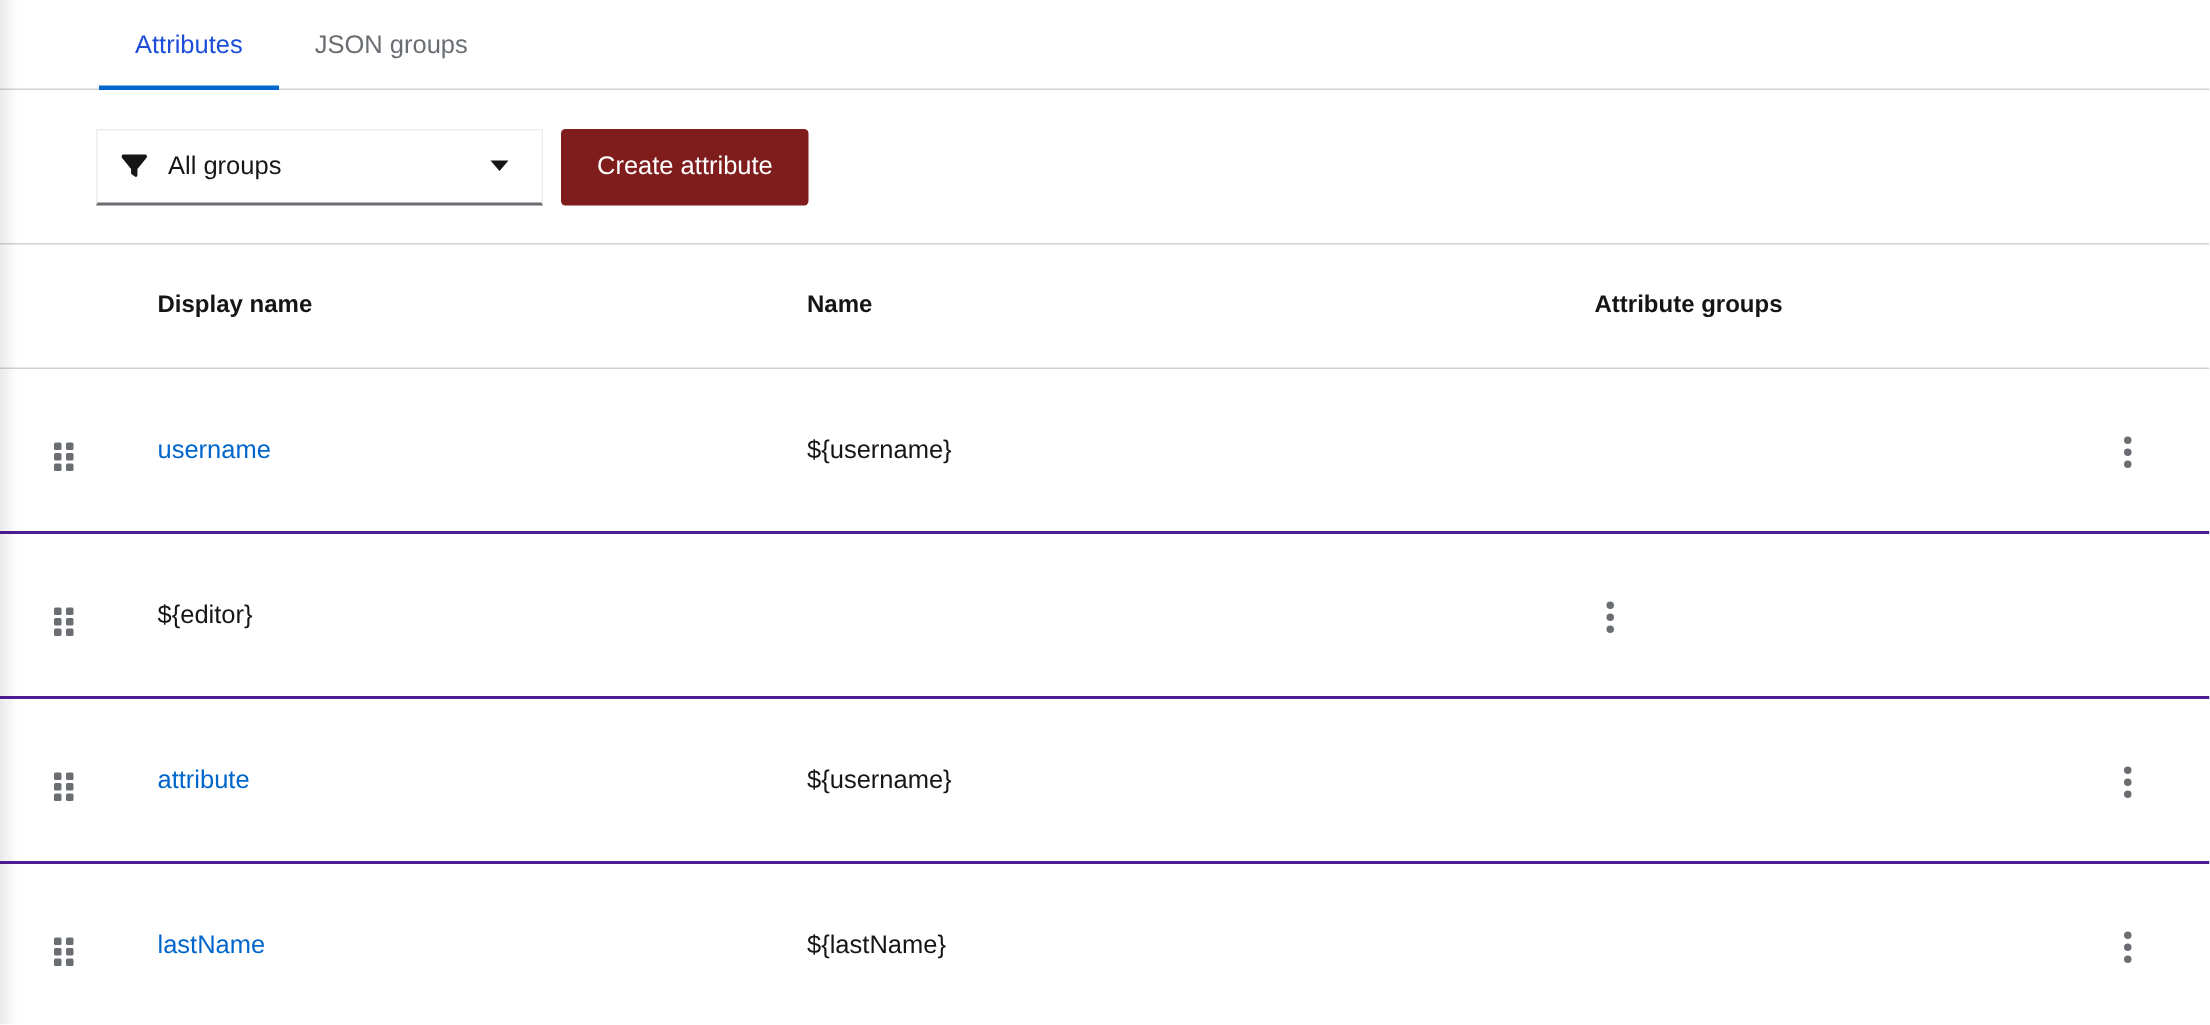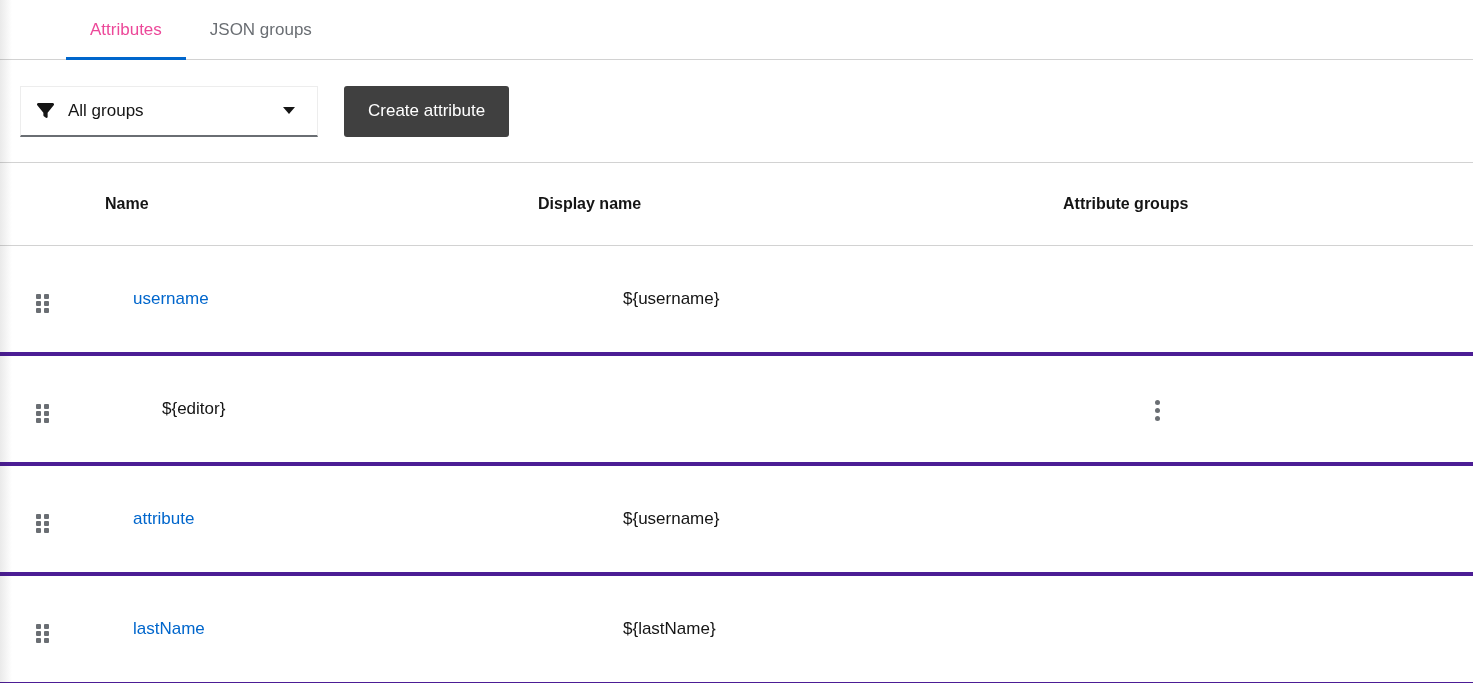--- a/index.html
+++ b/index.html
@@ -22,21 +22,21 @@
     height: 60px; padding-left: 66px;
     border-bottom: 1px solid #d2d2d2;
     background: #fff;
   }
   .tab {
     display: flex; align-items: center;
     padding: 0 24px; cursor: pointer;
     color: #6a6e73; font-size: 17px;
     position: relative;
   }
-  .tab.active { color: #ec4899; }
+  .tab.active { color: #1d4ed8; }
   .tab.active::after {
     content: ""; position: absolute; left: 0; right: 0; bottom: -1px;
     height: 3px; background: #0066cc;
   }
 
   
   .toolbar {
     height: 103px;
     display: flex; align-items: center;
     padding-left: 20px;
@@ -45,74 +45,73 @@
   }
   .select-toggle {
     width: 298px; height: 51px;
     background: #fff;
     border: 1px solid #ededed;
     border-bottom: 2px solid #6a6e73;
     display: flex; align-items: center;
     padding: 0 16px;
     font-size: 17px; color: #151515;
     font-family: inherit;
-    cursor: pointer; text-align: left;
+    cursor: pointer; text-align: left; margin-left: 44px;
   }
   .select-toggle .filter-ic { display: flex; align-items: center; margin-right: 14px; }
   .select-toggle .select-text { flex: 1; }
   .caret-down {
     width: 0; height: 0;
     border-left: 6px solid transparent;
     border-right: 6px solid transparent;
     border-top: 7px solid #151515;
     margin-right: 6px;
   }
   .create-btn {
-    margin-left: 26px;
+    margin-left: 12px;
     height: 51px; padding: 0 24px;
-    background: #404040; color: #ffffff;
+    background: #7f1d1d; color: #ffffff;
     border: none; border-radius: 3px;
     font-size: 17px; font-family: inherit;
     cursor: pointer;
   }
 
   
   .row-grid {
     display: grid;
     grid-template-columns: 105px 433px 525px 345px 65px;
     align-items: center;
   }
   .thead {
     height: 83px;
     border-bottom: 1px solid #d2d2d2;
     font-weight: 700; font-size: 16px;
   }
   .trow {
     height: 110px;
-    border-bottom: 4px solid #4c1d95;
-    background: #fff;
-    gap: 28px;
+    border-bottom: 2px solid #4c1d95;
+    background: #fff;
   }
   .cell { min-height: 1px; }
   .drag-cell { padding-left: 36px; }
   .drag-btn {
     background: none; border: none; cursor: grab; padding: 0;
     display: inline-flex;
   }
   .grip {
     display: grid;
     grid-template-columns: repeat(2, 5px);
     grid-template-rows: repeat(3, 5px);
     gap: 2px 3px;
   }
   .grip span { width: 5px; height: 5px; background: #6a6e73; border-radius: 1px; }
   .name-link {
     color: #0066cc; text-decoration: none; font-size: 17px; cursor: pointer;
   }
-  .display-cell { font-size: 17px; color: #151515; margin-left: 29px; }
+  .display-cell { font-size: 17px; color: #151515; }
   .kebab-btn {
     background: none; border: none; cursor: pointer;
     display: inline-flex; flex-direction: column; align-items: center;
     gap: 3px; padding: 6px 8px;
   }
   .kebab-btn span { width: 5px; height: 5px; border-radius: 50%; background: #6a6e73; }
 </style>
 </head>
 <body>
 
@@ -136,22 +135,22 @@
     </span>
     <span class="select-text">All groups</span>
     <span class="caret-down"></span>
   </button>
   <button class="create-btn">Create attribute</button>
 </div>
 
 <div class="table">
   <div class="thead row-grid">
     <div class="cell"></div>
+    <div class="cell">Display name</div>
     <div class="cell">Name</div>
-    <div class="cell">Display name</div>
     <div class="cell">Attribute groups</div>
     <div class="cell"></div>
   </div>
 
   <div class="trow row-grid">
     <div class="cell drag-cell">
       <button class="drag-btn">
         <span class="grip" aria-hidden="true">
             <span></span>
             <span></span>

